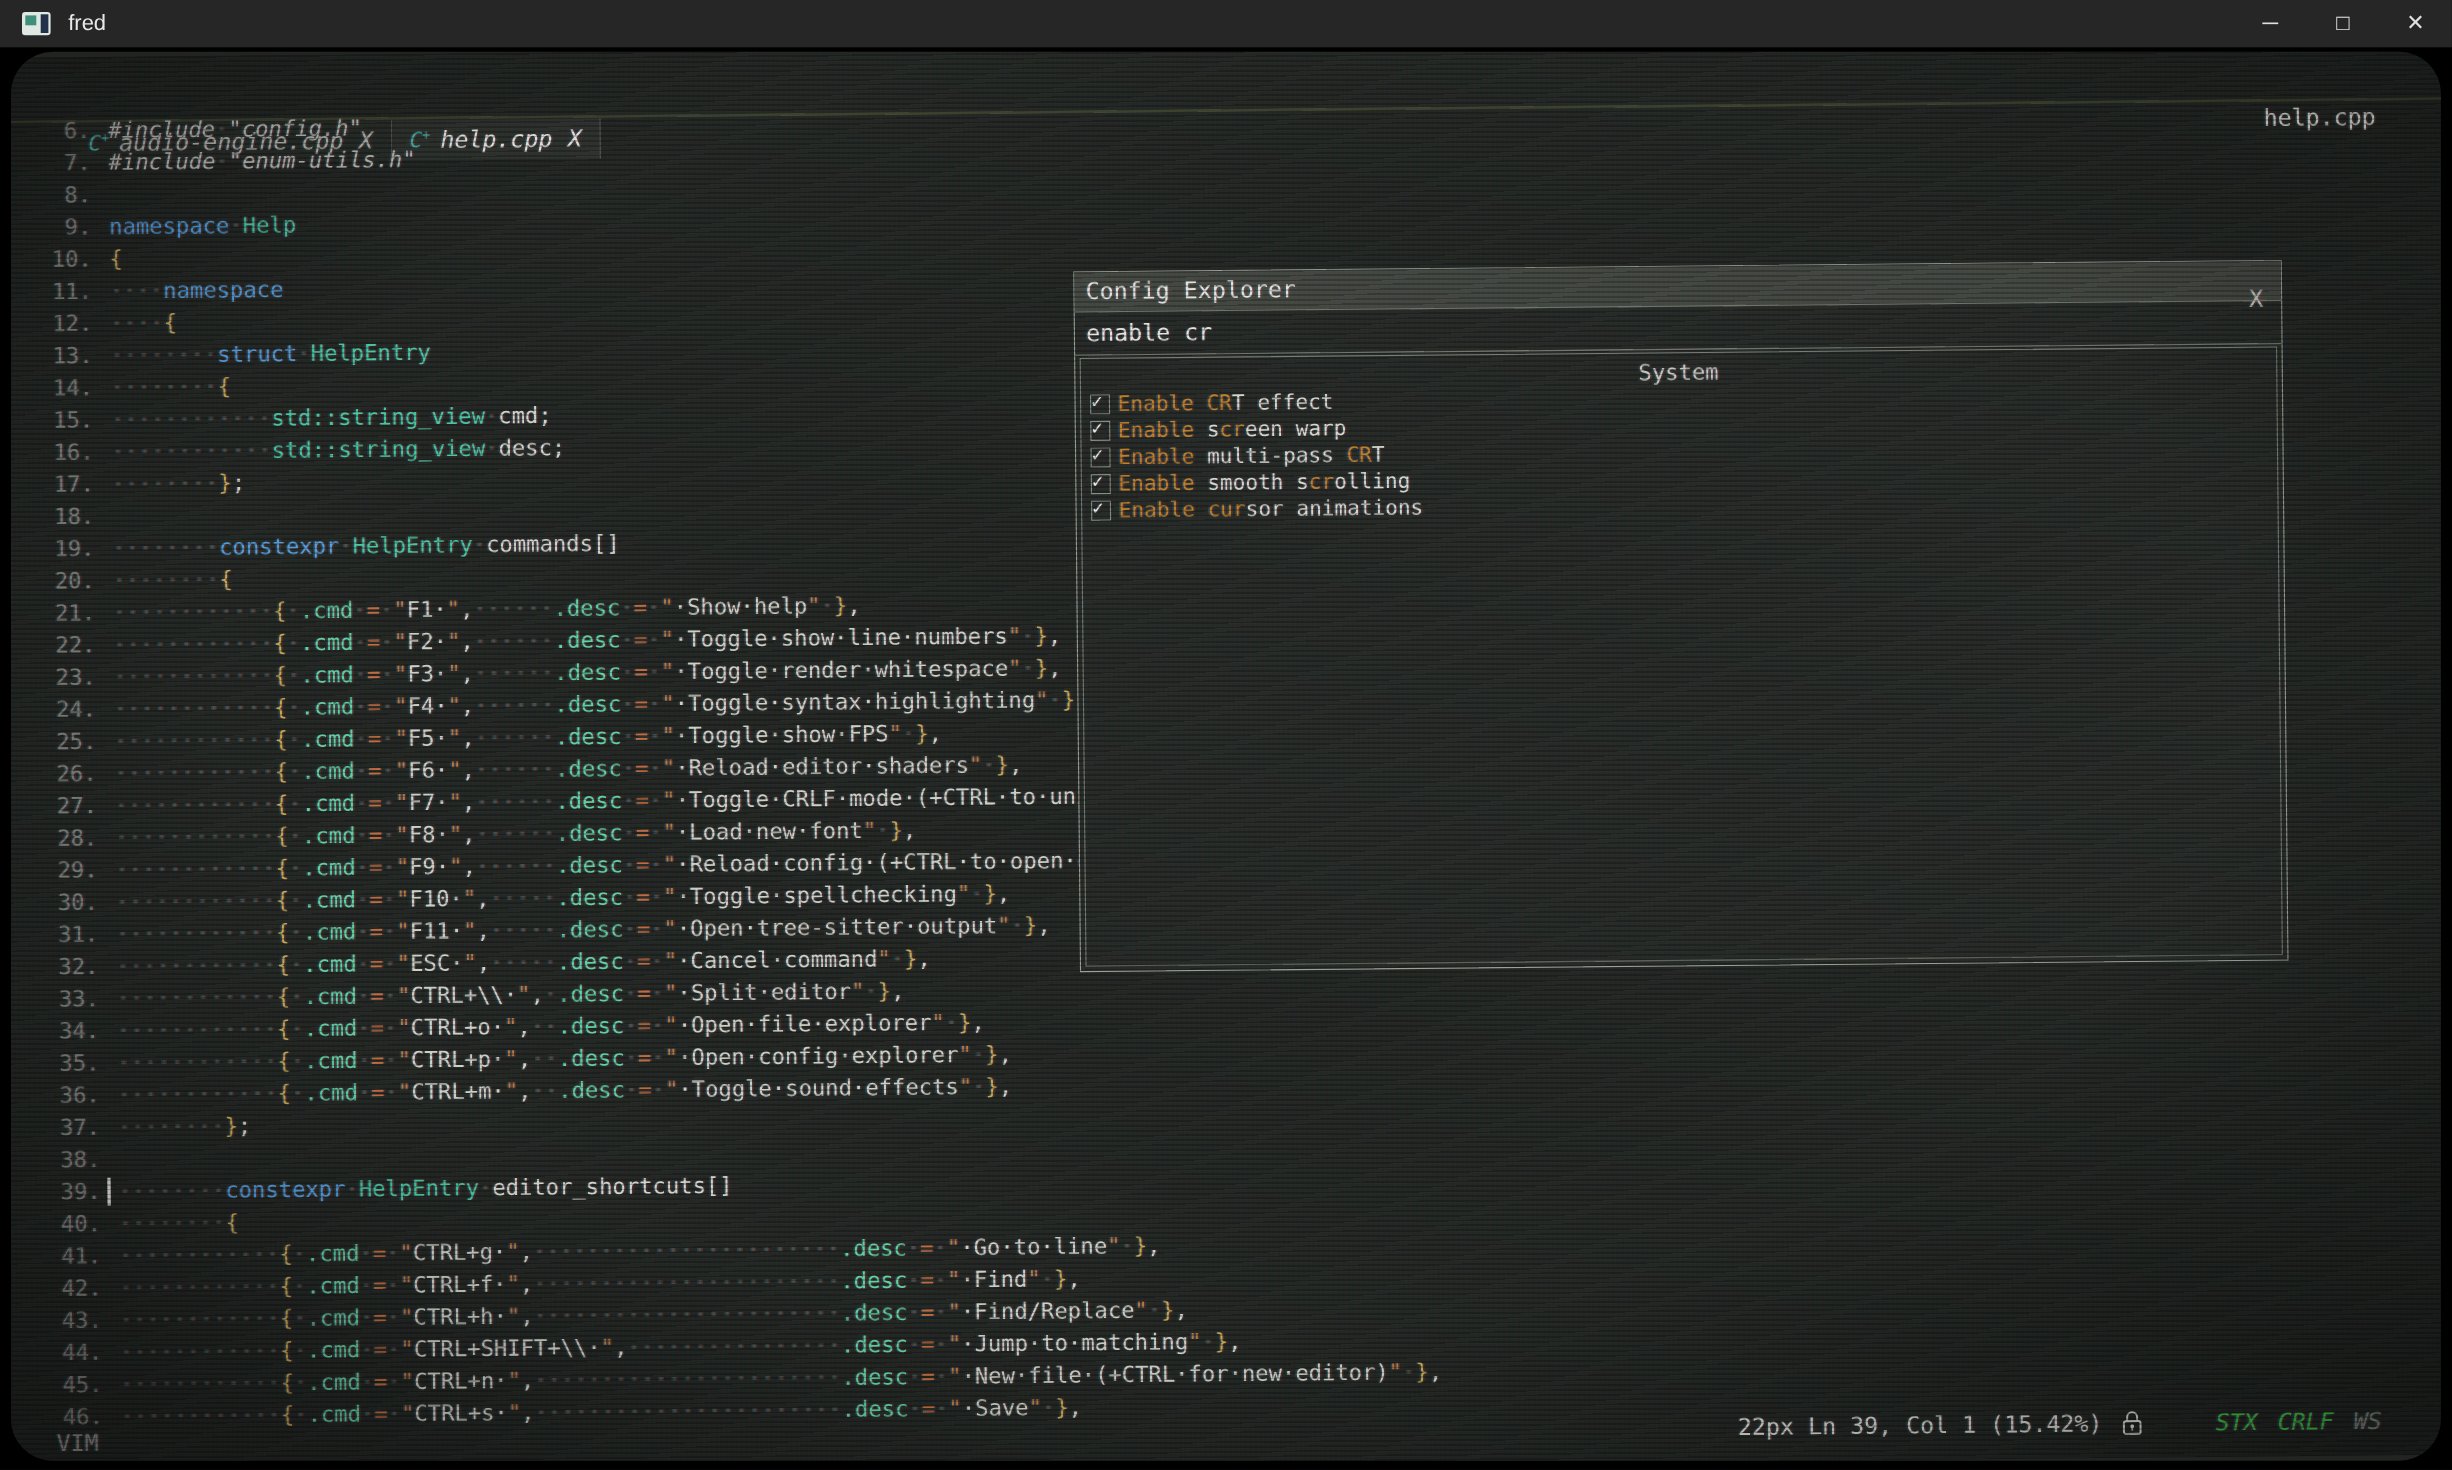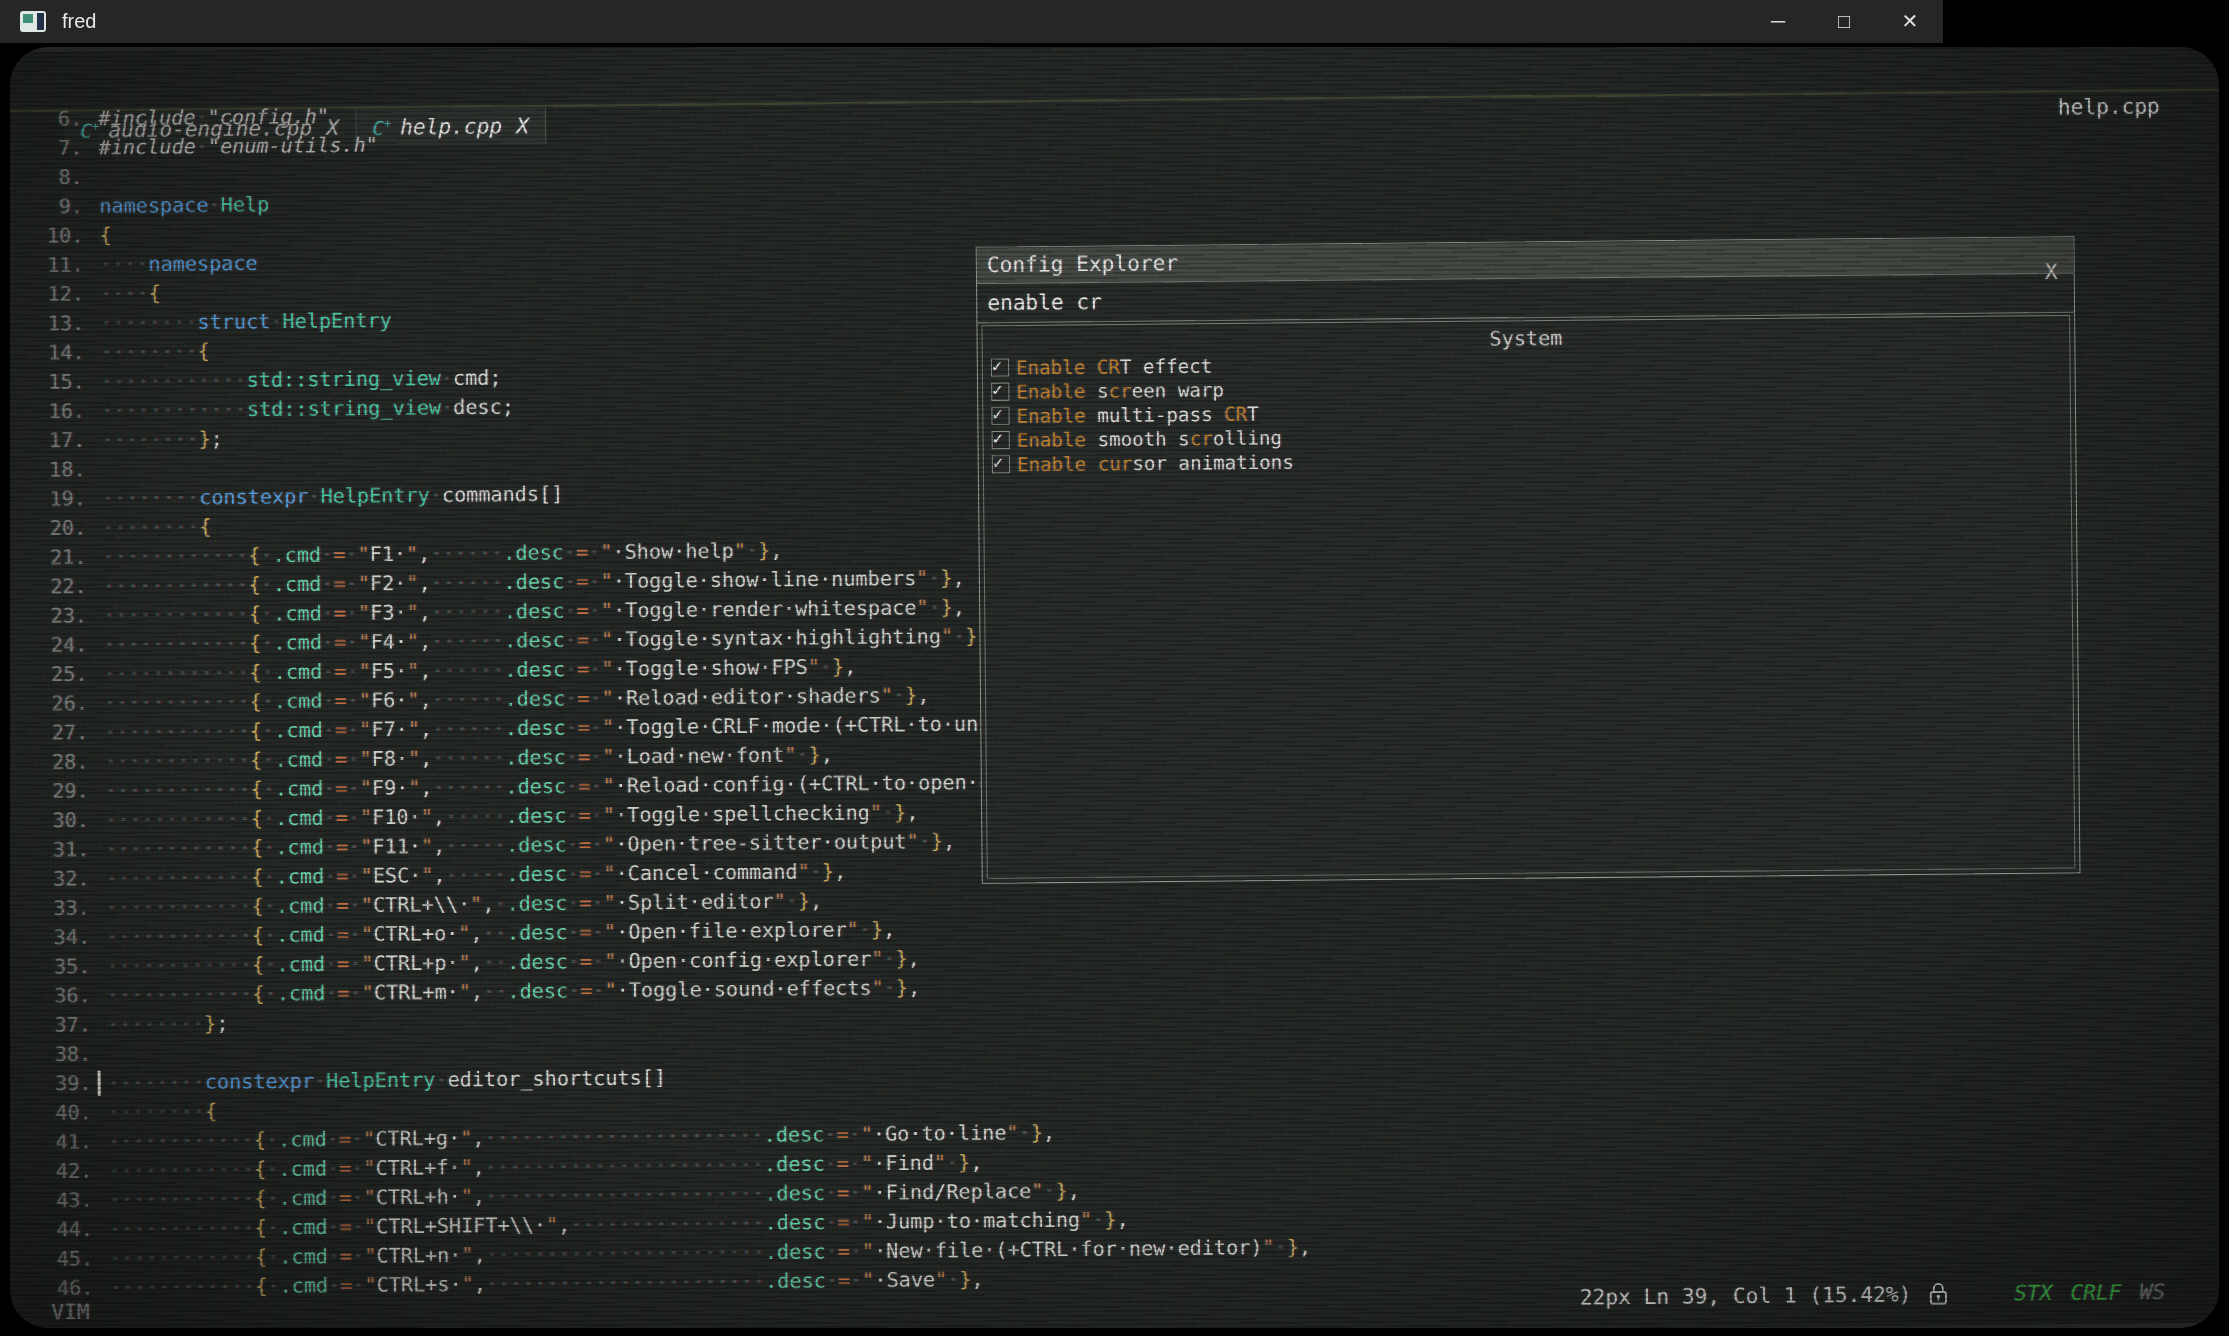--- a/index.html
+++ b/index.html
@@ -1,18 +1,18 @@
 <!DOCTYPE html>
 <html><head>
 <meta charset="utf-8">
 <style>
   html,body{margin:0;padding:0;background:#000;width:2229px;height:1336px;overflow:hidden;}
   body{font-family:"DejaVu Sans Mono",monospace;}
   
-  .titlebar{position:absolute;left:0;top:0;width:1943px;height:43px;background:#262626;
+  .titlebar{position:absolute;left:0;top:0;width:2229px;height:43px;background:#262626;
     display:flex;align-items:center;font-family:"Liberation Sans",sans-serif;}
   .app-icon{width:26px;height:21px;margin-left:20px;border-radius:3px;background:#dfe8e2;position:relative;display:inline-block;}
   .app-icon:before{content:"";position:absolute;left:3px;top:3px;width:10px;height:9px;background:#3f8f7a;}
   .app-icon:after{content:"";position:absolute;right:2px;top:2px;width:7px;height:17px;background:#22304a;}
   .app-title{color:#e8e8e8;font-size:20px;margin-left:16px;}
   .win-btns{margin-left:auto;display:flex;align-items:center;}
   .win-btns span{width:66px;text-align:center;color:#e0e0e0;font-size:20px;line-height:43px;cursor:default;}
   
   .crt{position:absolute;left:10px;top:47px;width:2209px;height:1281px;background:#212421;
     border-radius:38px;overflow:hidden;}

